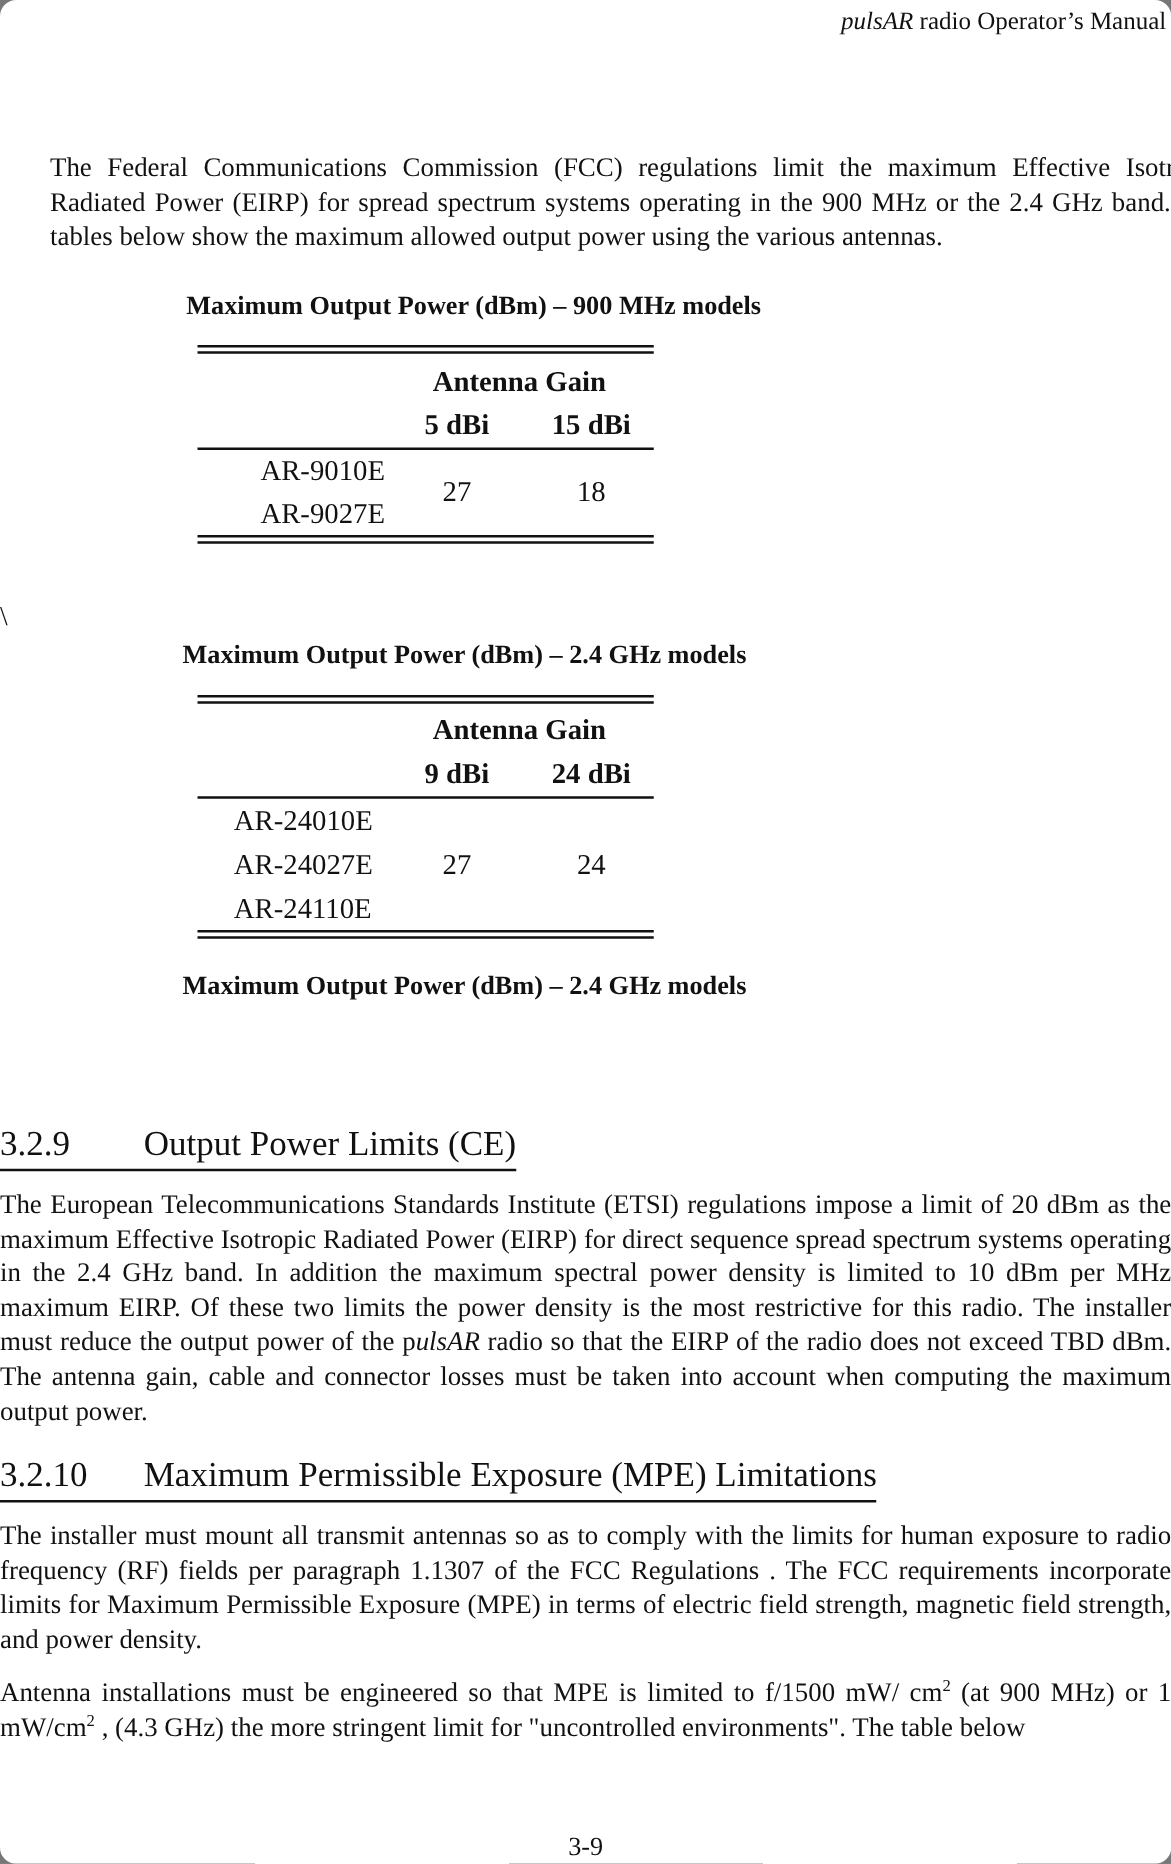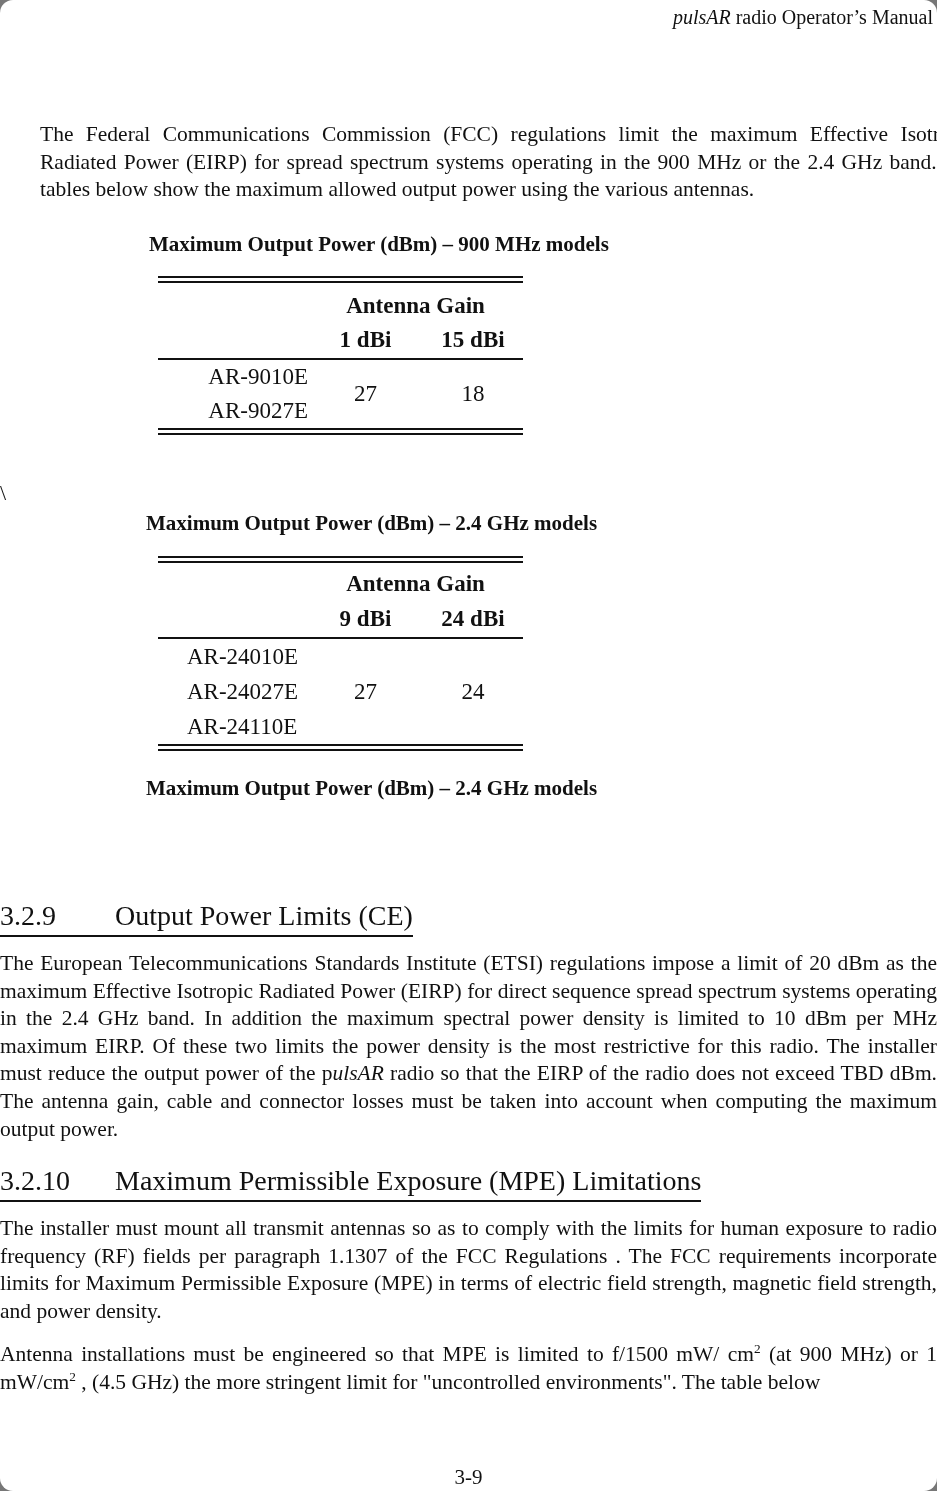--- a/index.html
+++ b/index.html
@@ -76,21 +76,21 @@
   <div class="abs caption" style="top:232px;left:149px;">Maximum Output Power (dBm) – 900 MHz models</div>
 
   <div class="abs ptable" style="top:276px;left:158px;">
     <div class="dline"></div>
     <div class="trow1">
       <div></div>
       <div class="gh">Antenna Gain</div>
     </div>
     <div class="trow2">
       <div></div>
-      <div class="ch">1 dBi</div>
+      <div class="ch">5 dBi</div>
       <div class="ch">15 dBi</div>
     </div>
     <div class="sline"></div>
     <div class="tbody" style="height:68px;">
       <div class="models">
         <div class="m-line">AR-9010E</div>
         <div class="m-line">AR-9027E</div>
       </div>
       <div class="vcell">27</div>
       <div class="vcell">18</div>
@@ -140,18 +140,18 @@
 
   <div class="abs" style="top:1165px;left:0;">
     <span class="sec-head">
       <span class="sec-num">3.2.10</span><span>Maximum Permissible Exposure (MPE) Limitations</span>
     </span>
   </div>
 
   <div class="abs body-par" style="top:1215px;">The installer must mount all transmit antennas so as to comply with the limits for human exposure to radio frequency (RF) fields per paragraph 1.1307 of the FCC Regulations .  The FCC requirements incorporate limits for Maximum Permissible Exposure (MPE) in terms of electric field strength, magnetic field strength, and power density.</div>
 
   <div class="abs body-par" style="top:1341px;">
-    <span>Antenna installations must be engineered so that MPE is limited to f/1500 mW/ cm</span><sup class="sp">2</sup><span>  (at 900 MHz) or 1 mW/cm</span><sup class="sp">2</sup><span> , (4.5 GHz) the more stringent limit for "uncontrolled environments".  The table below</span>
+    <span>Antenna installations must be engineered so that MPE is limited to f/1500 mW/ cm</span><sup class="sp">2</sup><span>  (at 900 MHz) or 1 mW/cm</span><sup class="sp">2</sup><span> , (4.3 GHz) the more stringent limit for "uncontrolled environments".  The table below</span>
   </div>
 
   <div class="abs footer">3-9</div>
 
 </div>
 
 </body></html>

